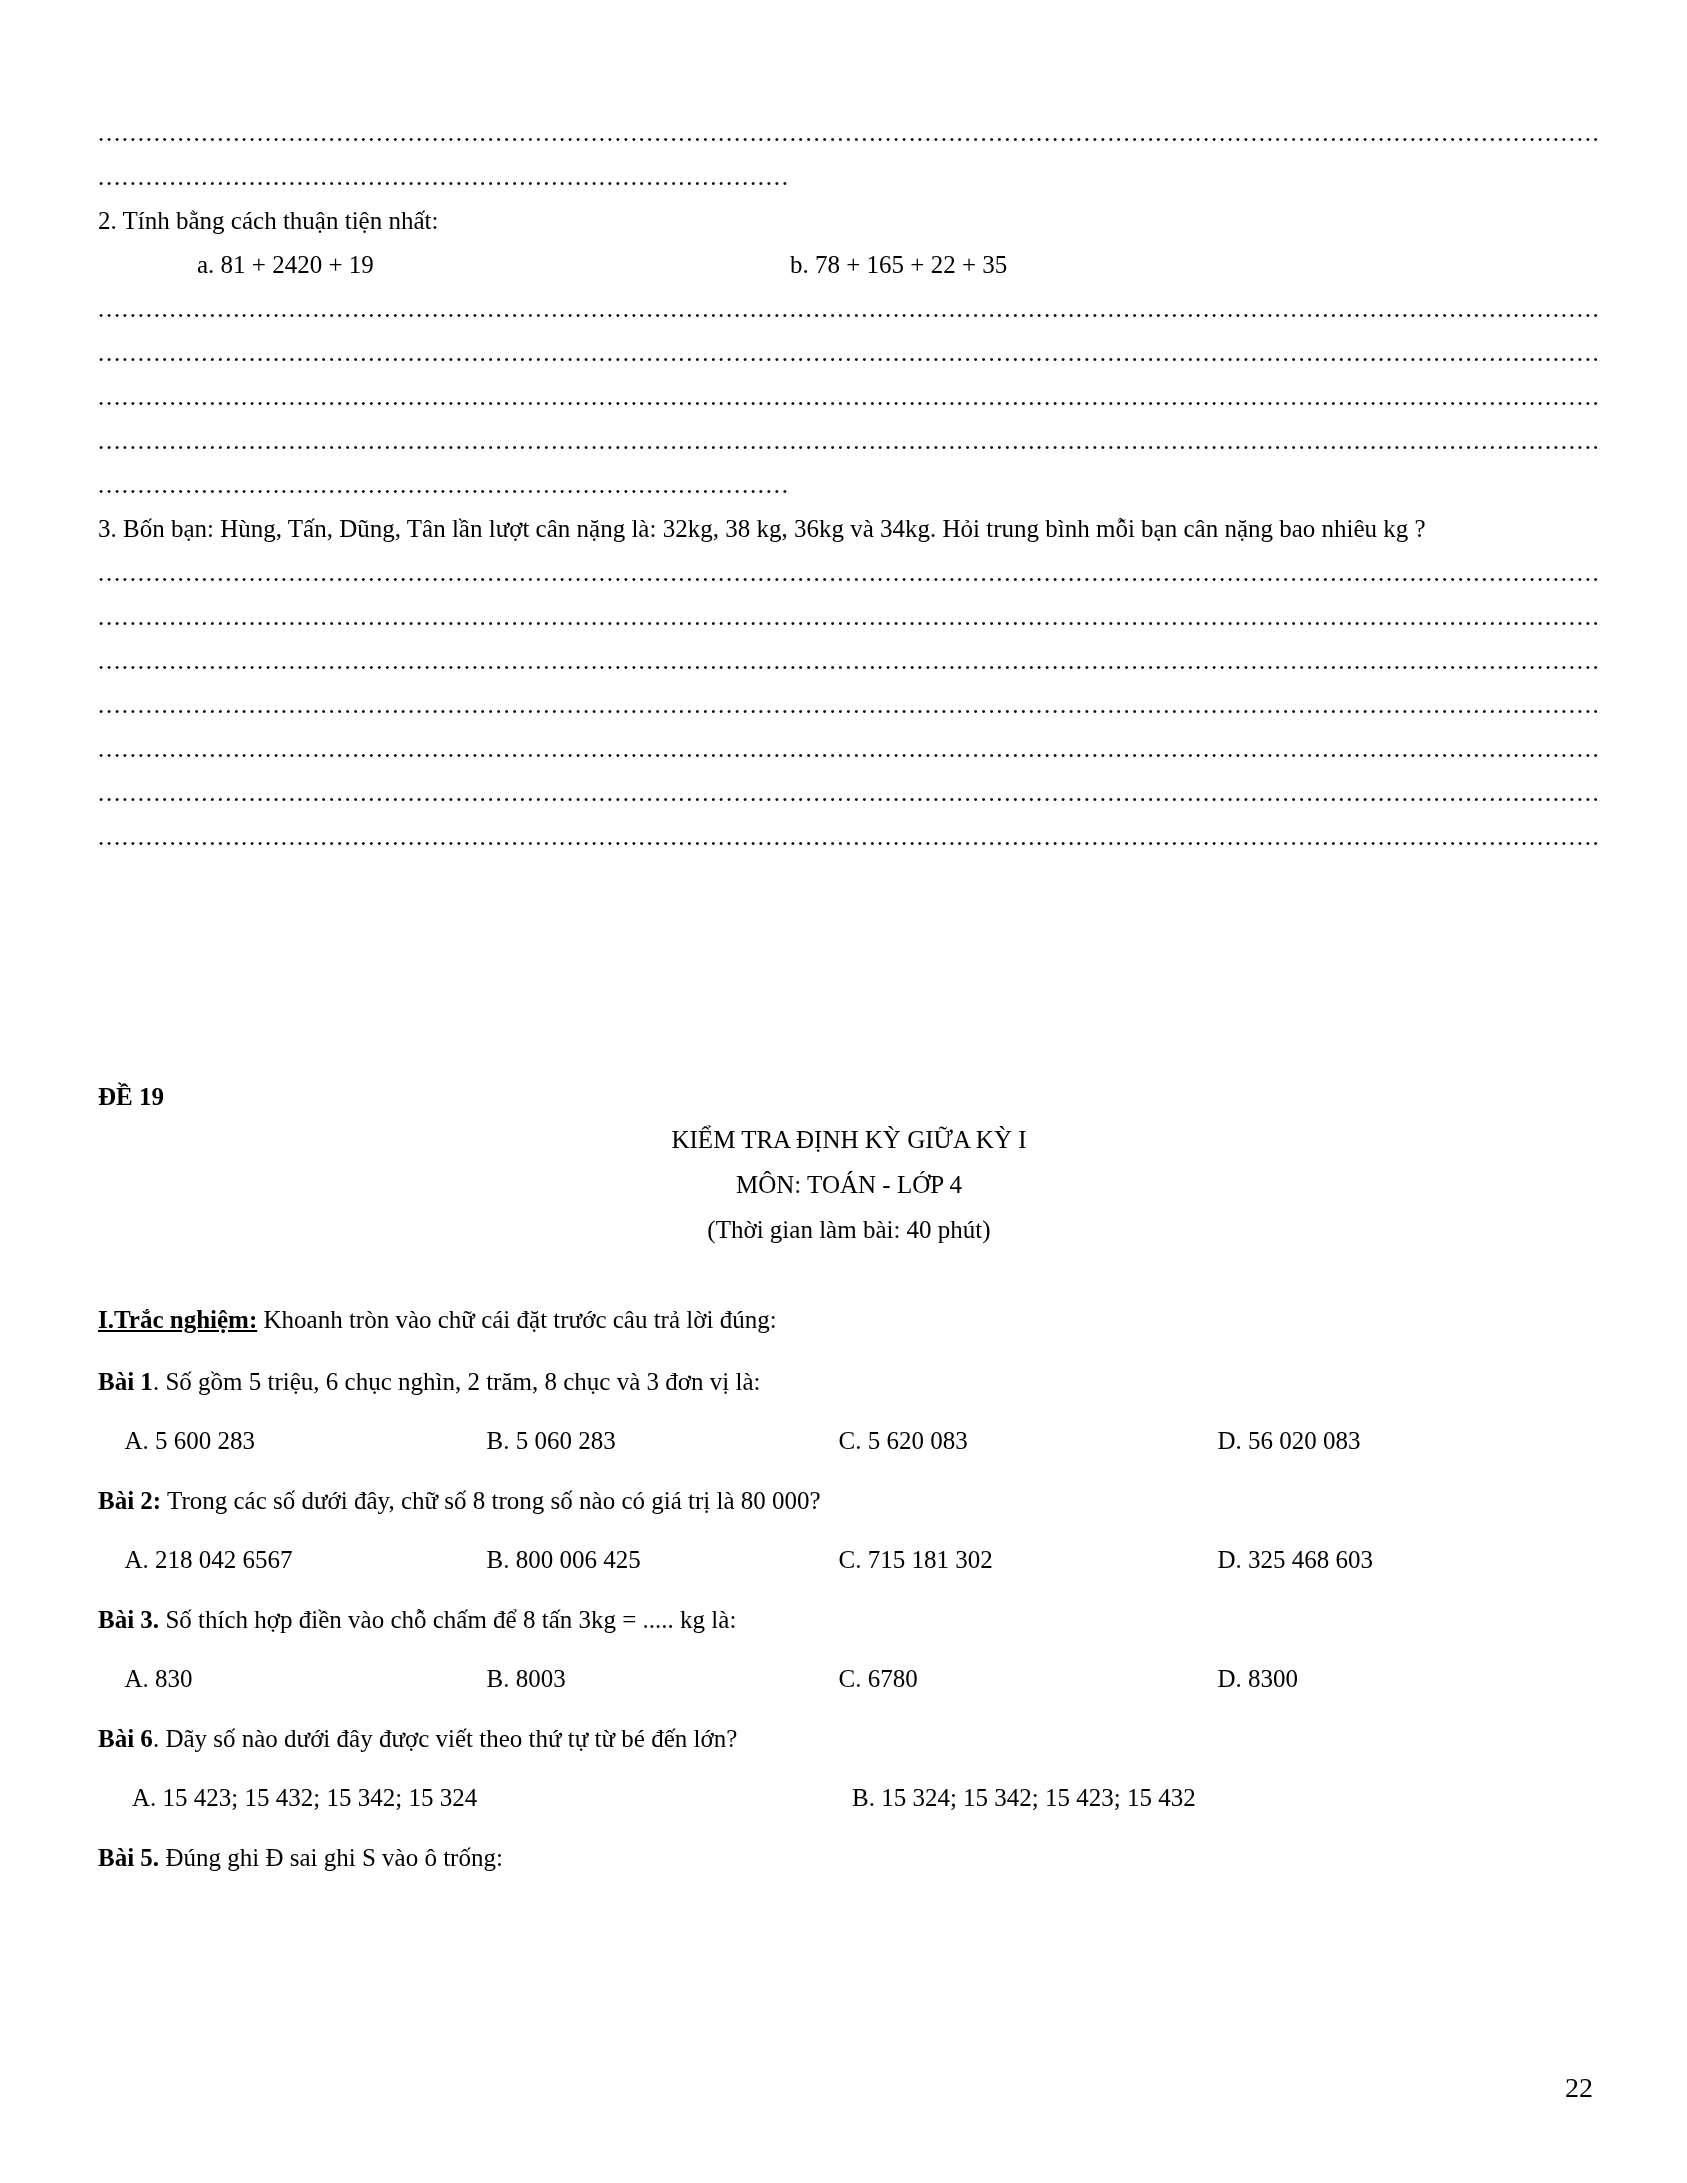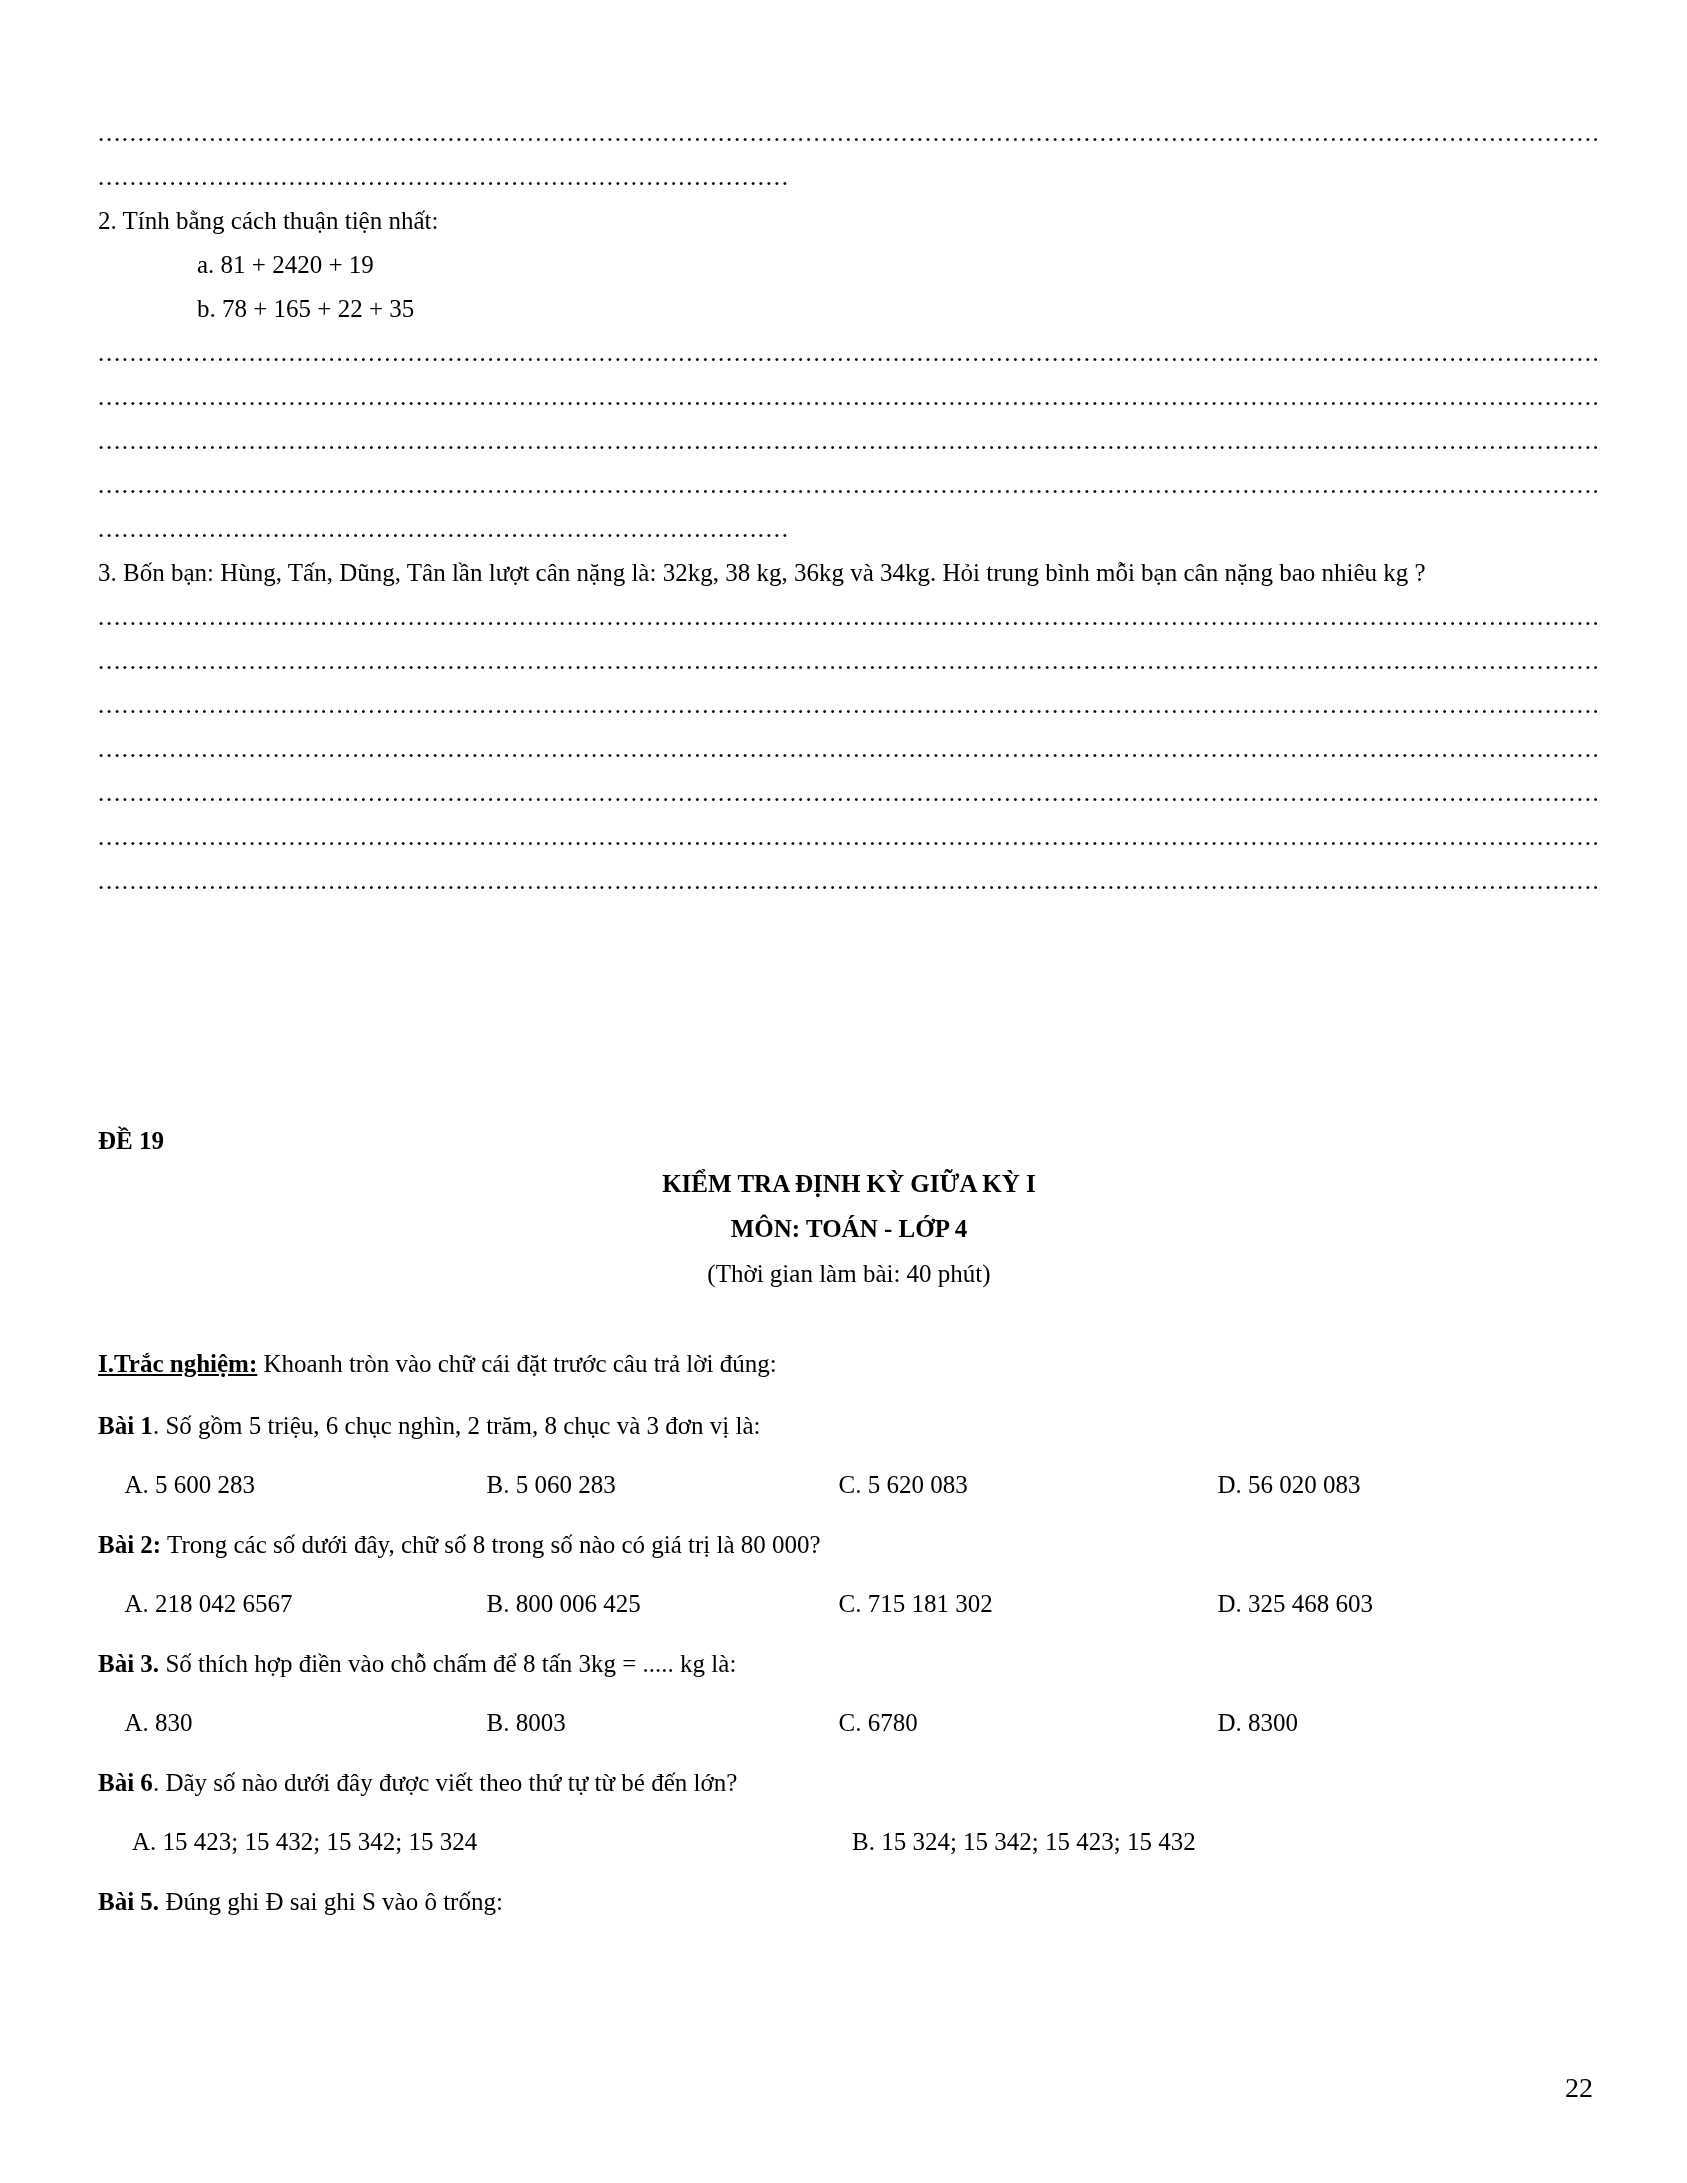--- a/index.html
+++ b/index.html
@@ -23,27 +23,27 @@
   .dotline {
     height:44px;
     line-height:44px;
     overflow:hidden;
     white-space:nowrap;
     letter-spacing:1.7px;
     color:#000;
   }
   .dotline.partial { width:46%; }
   .tline { line-height:44px; }
-  .ab-row { display:flex; padding-left:99px; line-height:44px;flex-direction:column; }
+  .ab-row { display:flex; padding-left:99px; line-height:44px; }
   .ab-row .part-a { width:593px; }
   .wrap2 { line-height:44px; }
   .b { font-weight:bold; }
   .exam-code { margin-top:218px; line-height:40px; font-weight:bold; }
   .center { text-align:center; }
-  .title-line { line-height:45px; font-weight:bold; }
+  .title-line { line-height:45px; font-weight:normal; }
   .time-line { line-height:45px;text-align:center; }
   .section-head { margin-top:46px; line-height:44px; }
   .section-head .lbl { font-weight:bold; text-decoration:underline; }
   .qline { margin-top:18.5px; line-height:41px; }
   .opts4 { display:flex; margin-top:18.5px; line-height:41px; padding-left:26.5px; }
   .opts4 .o1 { width:362px; }
   .opts4 .o2 { width:352px; }
   .opts4 .o3 { width:379px; }
   .opts2 { display:flex; margin-top:18.5px; line-height:41px; padding-left:34px; }
   .opts2 .o1 { width:720px; }

